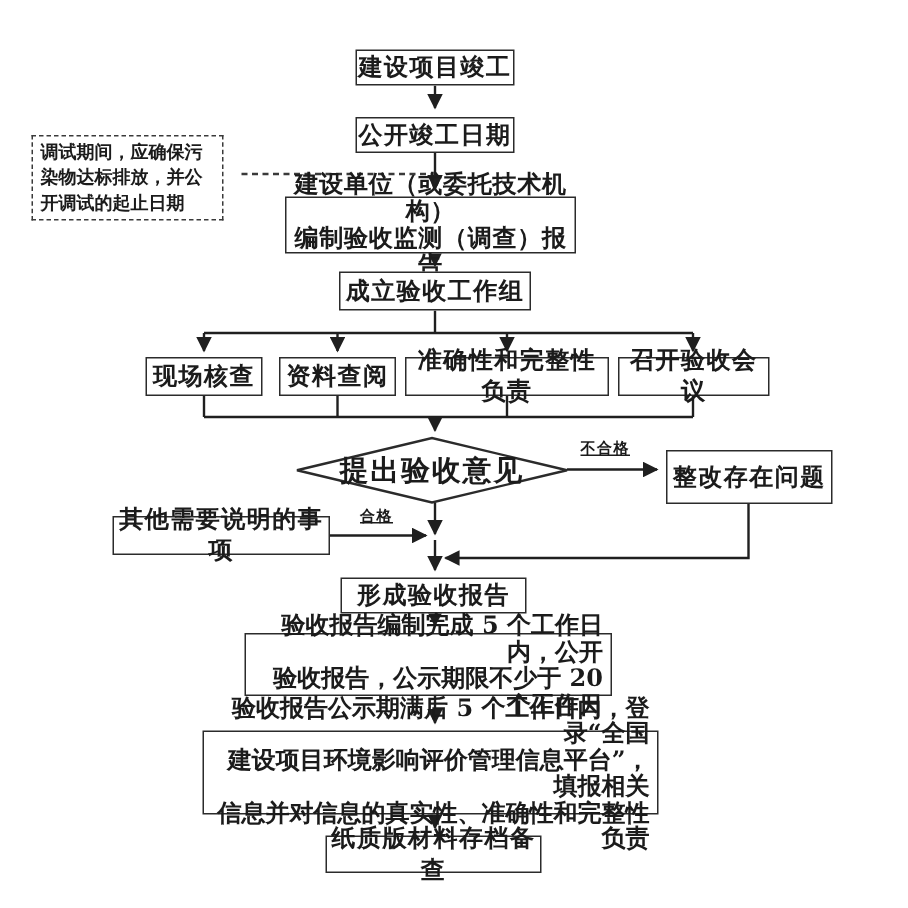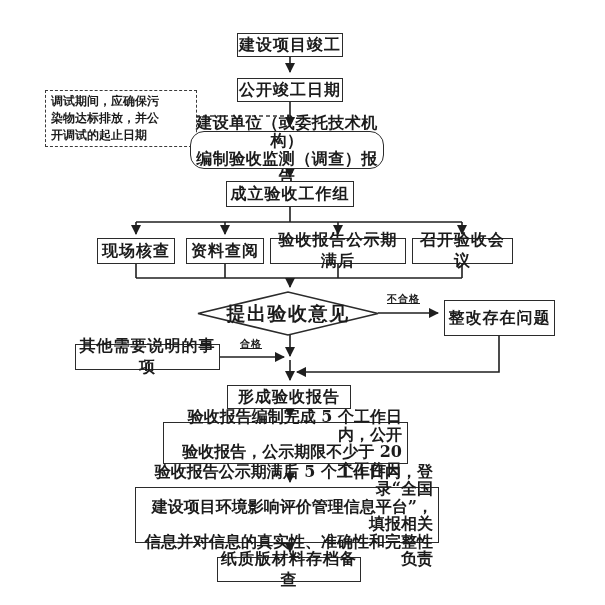--- a/index.html
+++ b/index.html
@@ -14,21 +14,21 @@
   .layer{position:absolute;left:0;top:0;width:605px;height:605px;}
   .node{
     position:absolute;box-sizing:border-box;
     display:flex;align-items:center;justify-content:center;
     background:#ffffff;border:1.6px solid #2b2b2b;
     font-size:16px;font-weight:700;letter-spacing:1px;
     text-align:center;line-height:1.3;z-index:2;
   }
   .pre{
     white-space:pre-line;letter-spacing:0.5px;
-    line-height:18px;padding:0 4px;border-radius:14px;
+    line-height:18px;padding:0 4px;
   }
   .para{
     white-space:pre-line;letter-spacing:0;
     font-size:16px;line-height:17.5px;
     text-align:right;justify-content:flex-start;
     padding:0 5px;
   }
   .dashed-note{
     border:1.5px dashed #3a3a3a;
     font-size:12px;letter-spacing:0;
@@ -100,34 +100,34 @@
       <path d="M290 543 V552" marker-end="url(#arr)"></path>
     </g>
 
     <polygon points="198,313.5 288,292 378,313.5 288,335" fill="#ffffff" stroke="#2b2b2b" stroke-width="1.6"></polygon>
   </svg>
 
   <div class="node" style="left:237px;top:33px;width:106px;height:24px">建设项目竣工</div>
 
   <div class="node" style="left:237px;top:78px;width:106px;height:24px">公开竣工日期</div>
 
-  <div class="node dashed-note" style="left:45px;top:90px;width:152px;height:57px">调试期间，应确保污
+  <div class="node dashed-note" style="left:21px;top:90px;width:128px;height:57px">调试期间，应确保污
 染物达标排放，并公
 开调试的起止日期</div>
 
   <div class="node pre" style="left:190px;top:131px;width:194px;height:38px">建设单位（或委托技术机构）
 编制验收监测（调查）报告</div>
 
   <div class="node" style="left:226px;top:181px;width:128px;height:26px">成立验收工作组</div>
 
   <div class="node" style="left:97px;top:238px;width:78px;height:26px">现场核查</div>
 
   <div class="node" style="left:186px;top:238px;width:78px;height:26px">资料查阅</div>
 
-  <div class="node" style="left:270px;top:238px;width:136px;height:26px">验收报告公示期满后</div>
+  <div class="node" style="left:270px;top:238px;width:136px;height:26px">准确性和完整性负责</div>
 
   <div class="node" style="left:412px;top:238px;width:101px;height:26px">召开验收会议</div>
 
   <div class="diamond-label" style="left:198px;top:292px;width:180px;height:43px">提出验收意见</div>
 
   <div class="free-label" style="left:387px;top:292px">不合格</div>
 
   <div class="node" style="left:444px;top:300px;width:111px;height:36px">整改存在问题</div>
 
   <div class="free-label" style="left:240px;top:337px">合格</div>

